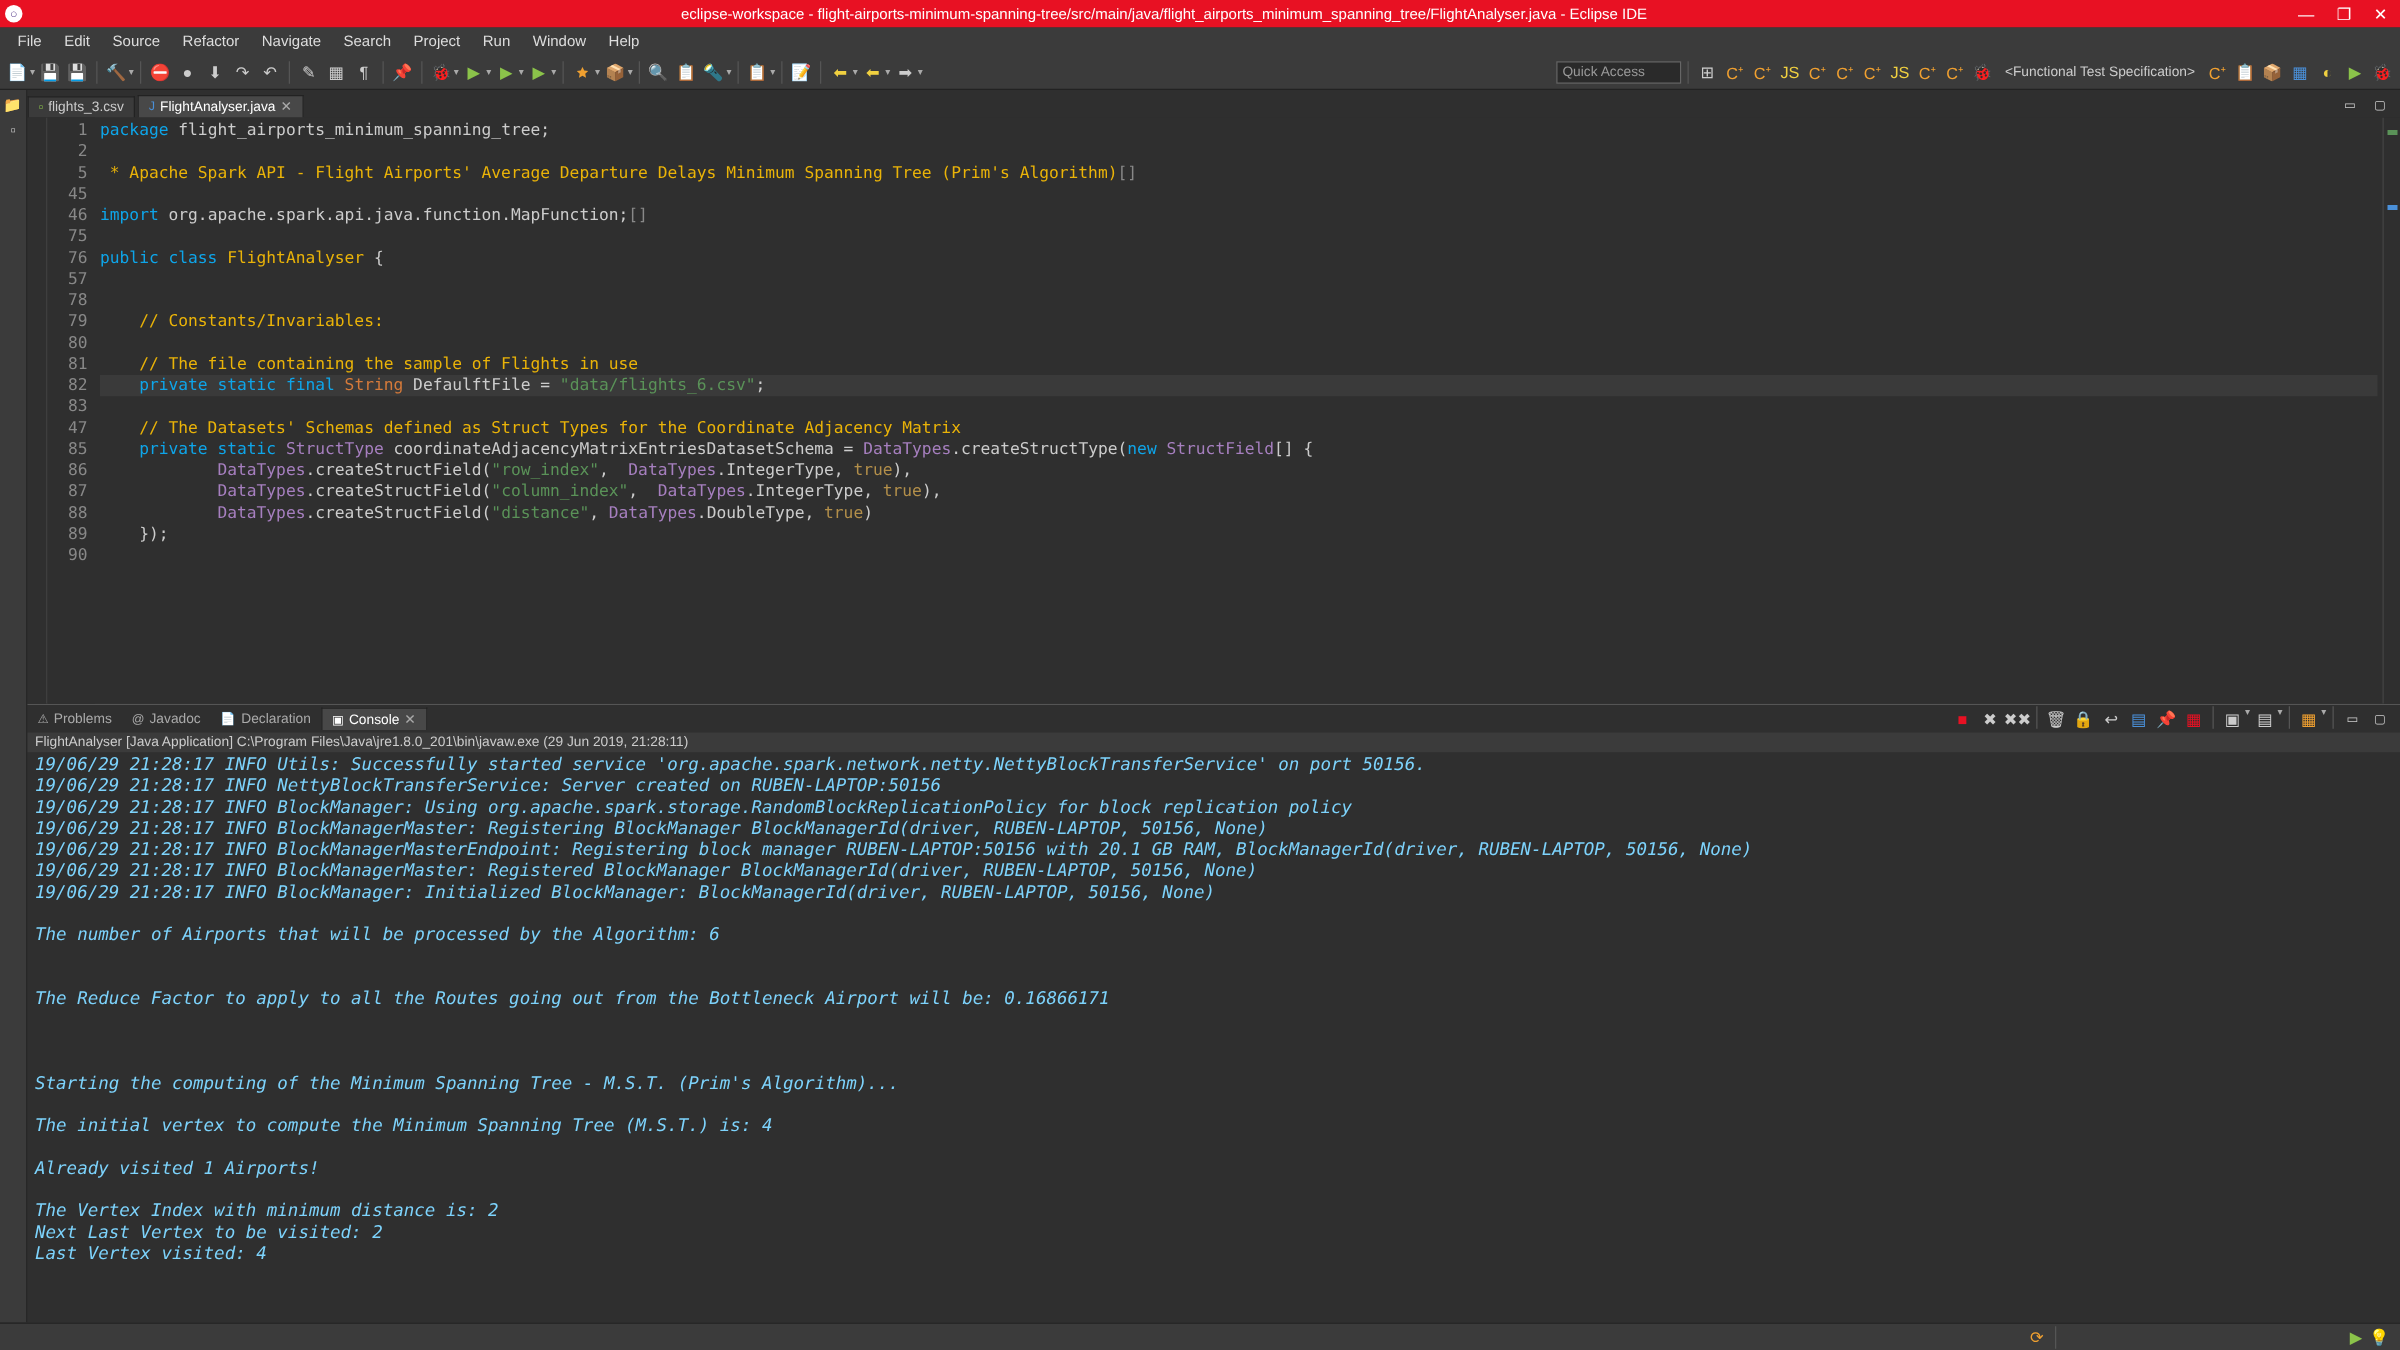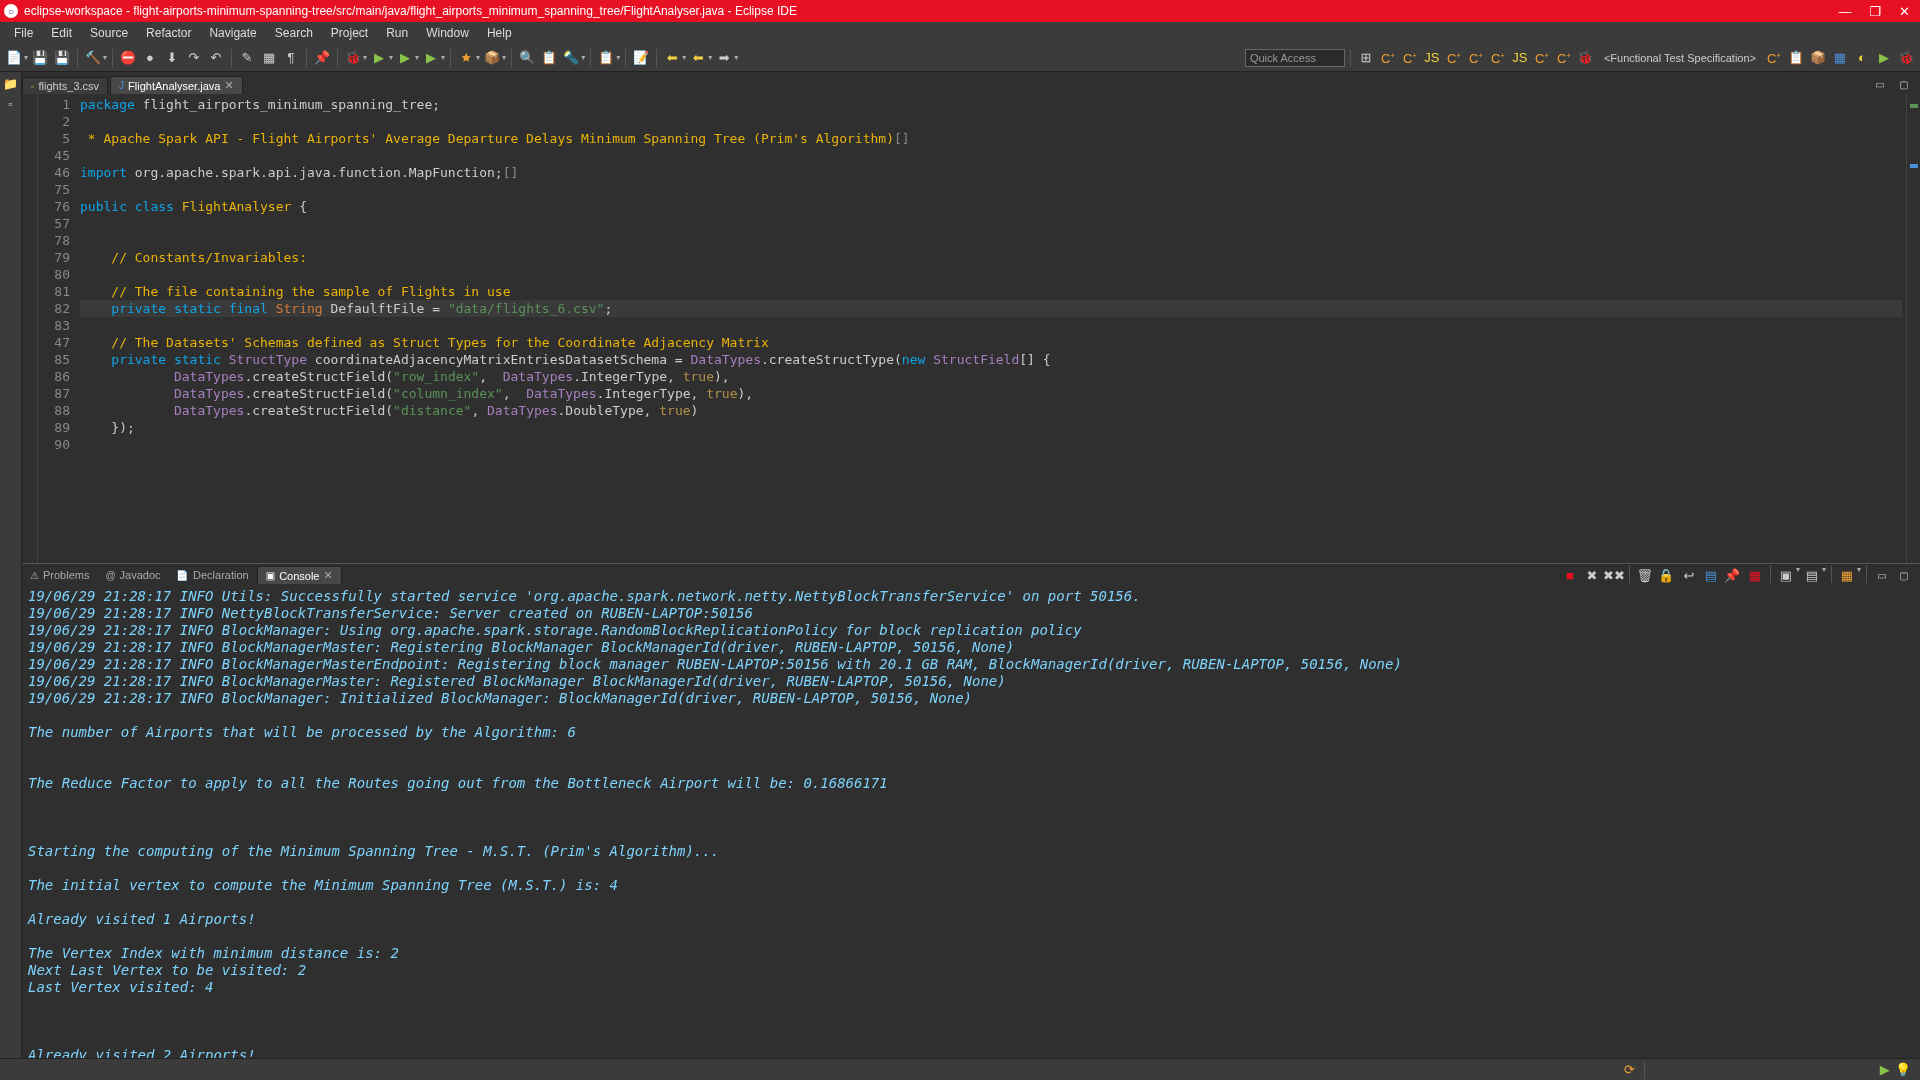--- a/index.html
+++ b/index.html
@@ -28,21 +28,21 @@
   background: #fff;
   border-radius: 50%;
   margin-right: 6px;
   display: inline-flex;
   align-items: center;
   justify-content: center;
   color: #5a3f8c;
   font-size: 10px;
   font-weight: bold;
 }
-.titlebar .title { flex: 1; }
+.titlebar .title { flex: 1; text-align: center; }
 .titlebar .win-btns { display: flex; gap: 18px; margin-right: 6px; }
 .titlebar .win-btn { color: #fff; cursor: pointer; font-size: 13px; }
 .menubar {
   background: #3b3b3b;
   height: 22px;
   display: flex;
   align-items: center;
   padding: 0 6px;
   gap: 2px;
 }
@@ -430,20 +430,21 @@
           <span class="tool-btn">▤</span>
             <span class="tool-drop">▾</span>
           <span class="tool-sep"></span>
           <span class="tool-btn orange">▦</span>
             <span class="tool-drop">▾</span>
           <span class="tool-sep"></span>
           <span class="tool-btn" style="font-size:10px">▭</span>
           <span class="tool-btn" style="font-size:10px">▢</span>
         </div>
       </div>
+      <div class="console-launch">FlightAnalyser [Java Application] C:\Program Files\Java\jre1.8.0_201\bin\javaw.exe (29 Jun 2019, 21:28:11)</div>
       <div class="console">19/06/29 21:28:17 INFO Utils: Successfully started service 'org.apache.spark.network.netty.NettyBlockTransferService' on port 50156.
 19/06/29 21:28:17 INFO NettyBlockTransferService: Server created on RUBEN-LAPTOP:50156
 19/06/29 21:28:17 INFO BlockManager: Using org.apache.spark.storage.RandomBlockReplicationPolicy for block replication policy
 19/06/29 21:28:17 INFO BlockManagerMaster: Registering BlockManager BlockManagerId(driver, RUBEN-LAPTOP, 50156, None)
 19/06/29 21:28:17 INFO BlockManagerMasterEndpoint: Registering block manager RUBEN-LAPTOP:50156 with 20.1 GB RAM, BlockManagerId(driver, RUBEN-LAPTOP, 50156, None)
 19/06/29 21:28:17 INFO BlockManagerMaster: Registered BlockManager BlockManagerId(driver, RUBEN-LAPTOP, 50156, None)
 19/06/29 21:28:17 INFO BlockManager: Initialized BlockManager: BlockManagerId(driver, RUBEN-LAPTOP, 50156, None)
 
 The number of Airports that will be processed by the Algorithm: 6
 

